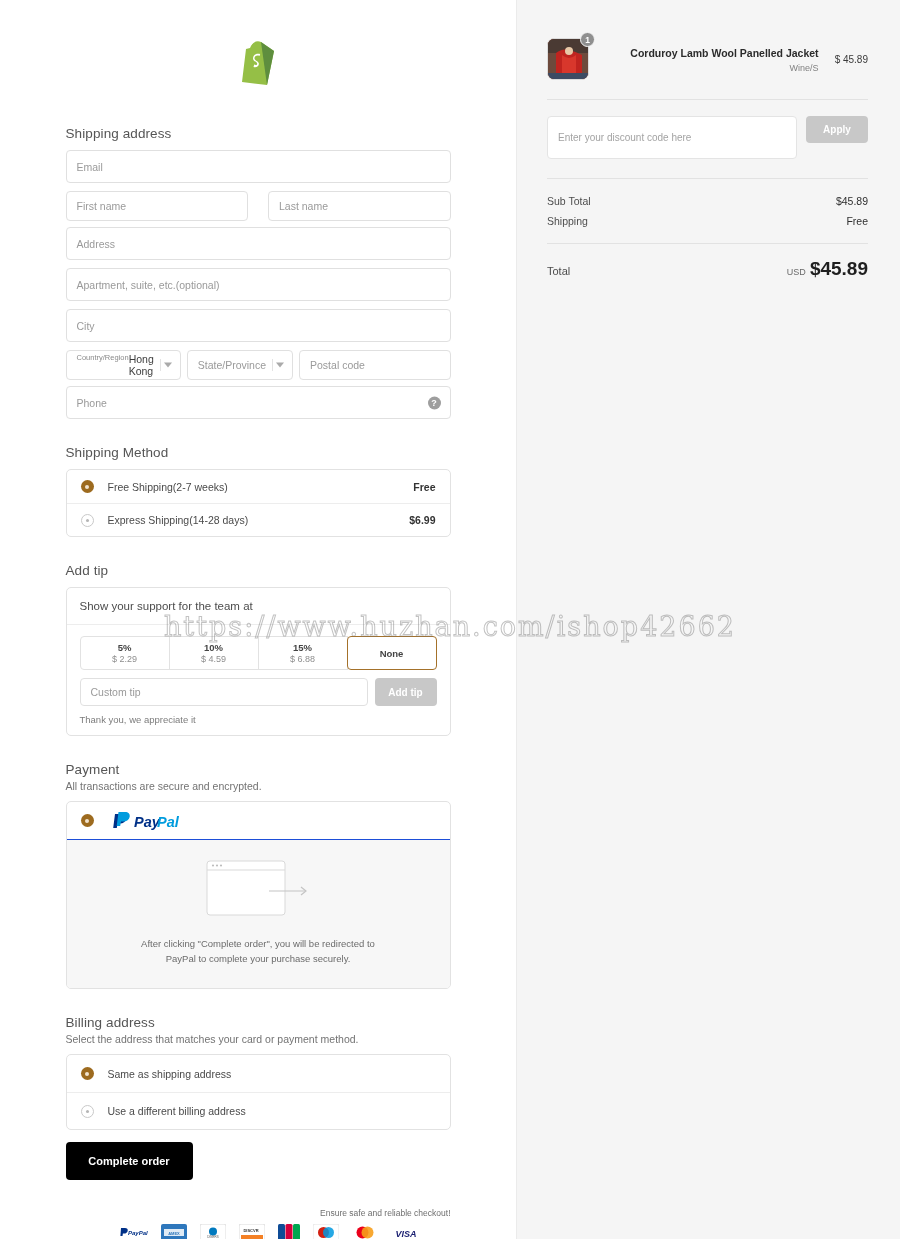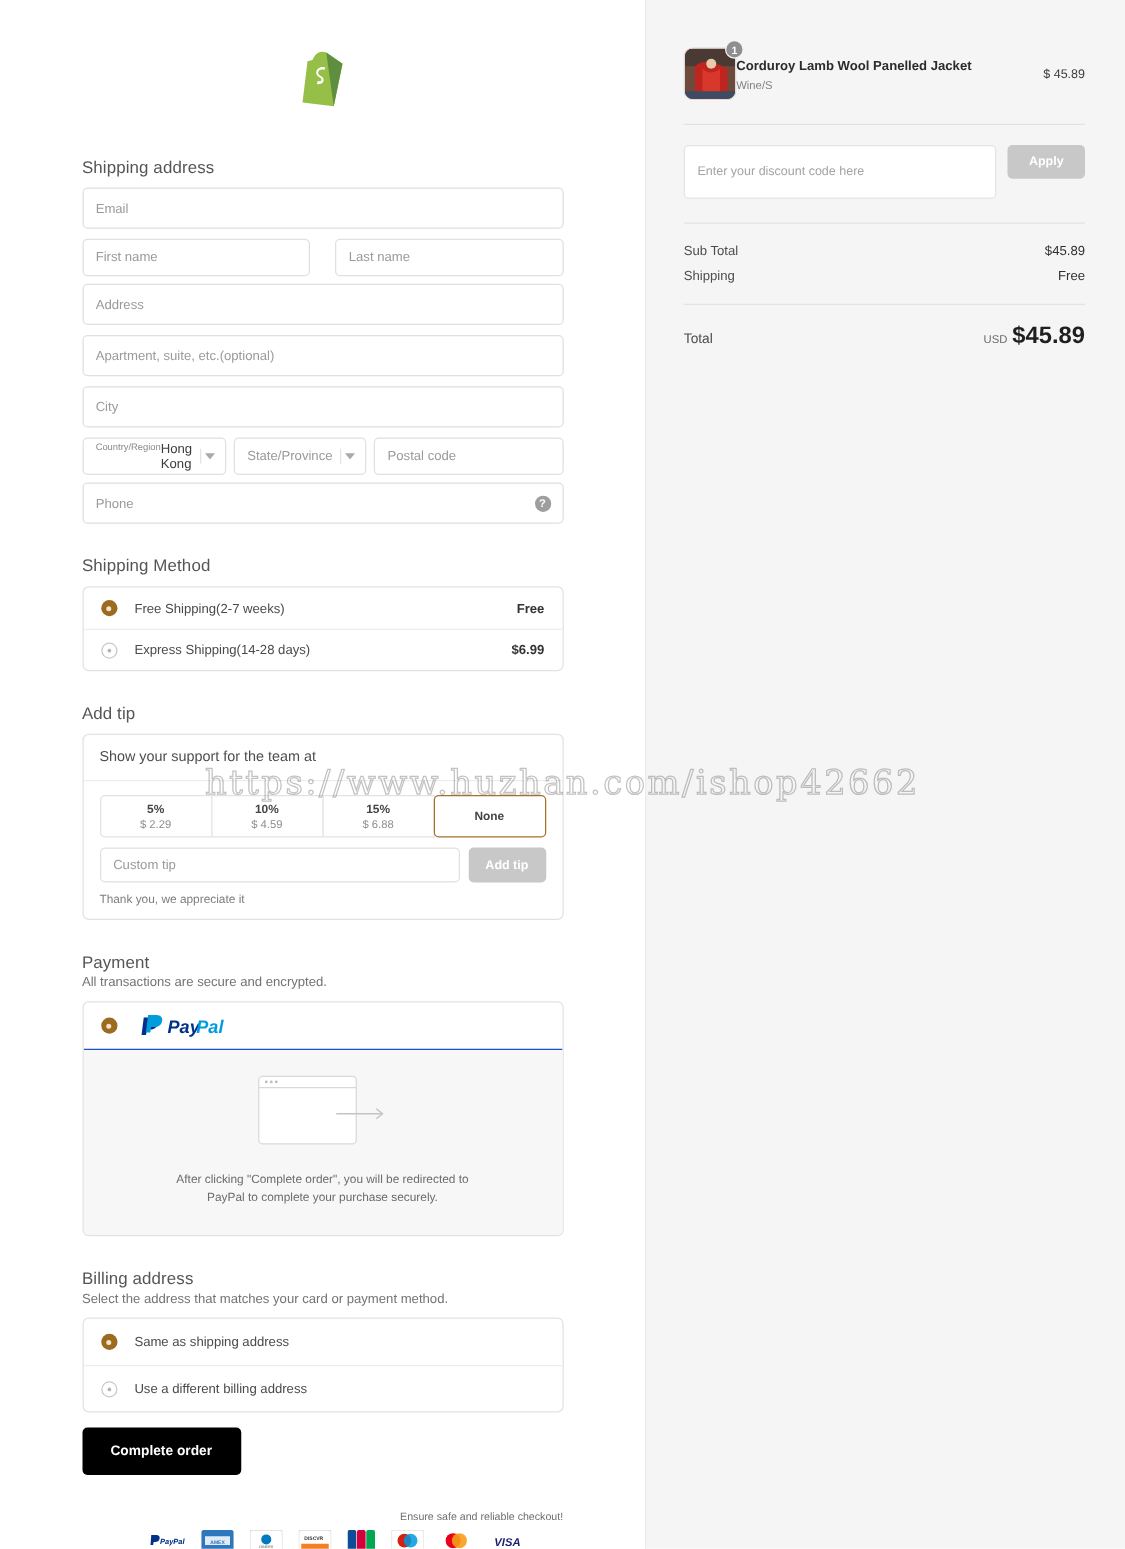--- a/index.html
+++ b/index.html
@@ -149,21 +149,21 @@
   .thumb {
     width: 42px; height: 42px; border-radius: 7px; overflow: hidden;
     border: 1px solid #dcdcdc; position: relative; background: #8d3f34;
   }
   .qty-badge {
     position: absolute; top: -6px; right: -6px; width: 15px; height: 15px;
     border-radius: 50%; background: #8f8f8f; color: #fff; font-size: 8.5px;
     display: flex; align-items: center; justify-content: center; font-weight: bold;
     border: 1.5px solid #f5f5f5;
   }
-  .prod-info { flex: 1; padding-left: 0; }
+  .prod-info { flex: 1; padding-left: 0; text-align: right; }
   .prod-name { font-size: 10.5px; font-weight: bold; color: #2b2b2b; line-height: 14px; }
   .prod-var { font-size: 9px; color: #828282; margin-top: 3px; }
   .prod-price { font-size: 10px; color: #3a3a3a; white-space: nowrap; margin-left: 16px; }
 
   .rule { border-top: 1px solid #e2e2e2; margin: 19px 0 16px 0; }
   .disc-row { display: flex; gap: 9px; }
   .disc-input {
     flex: 1; height: 43px; background: #fff; border: 1px solid #e4e4e4; border-radius: 4px;
     display: flex; align-items: center; padding: 0 10px; font-size: 10px; color: #a3a3a3;
   }

